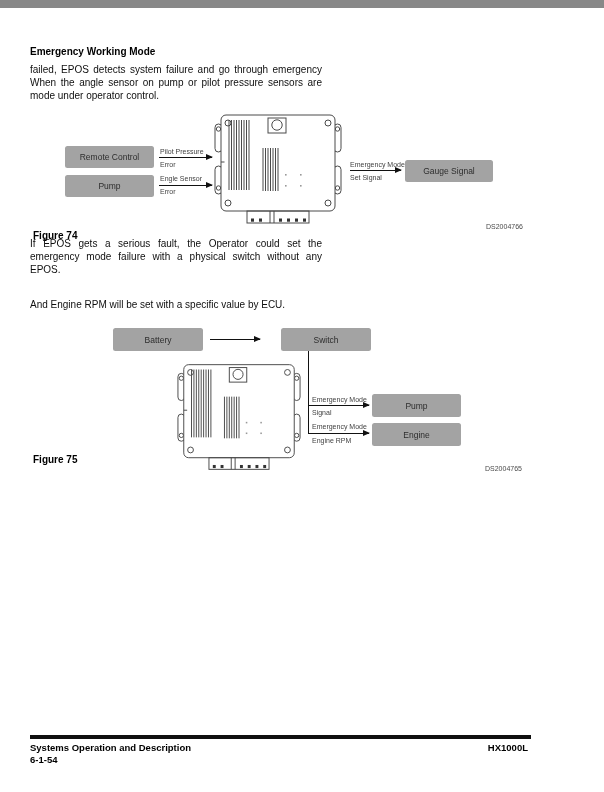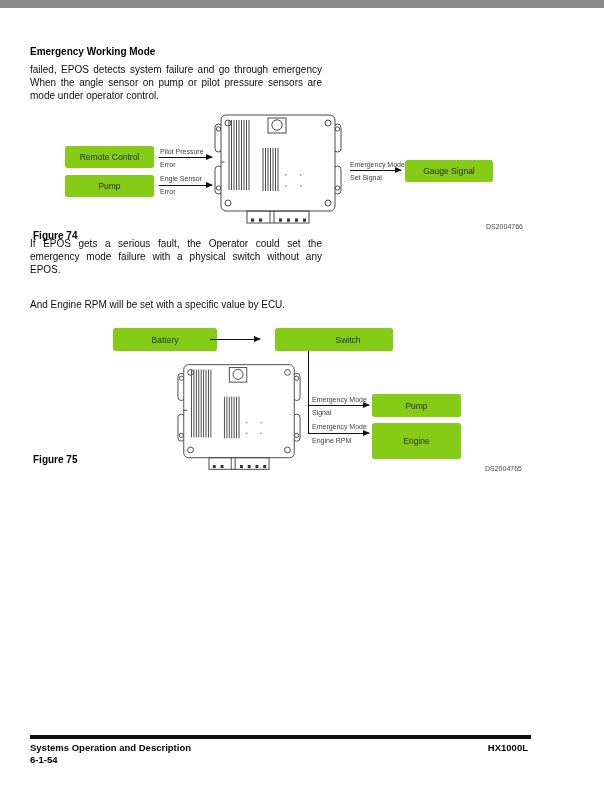--- a/index.html
+++ b/index.html
@@ -3,21 +3,21 @@
 <meta charset="utf-8">
 <style>
   html,body{margin:0;padding:0;background:#888;}
   #page{position:relative;width:604px;height:792px;background:#ffffff;margin:8px auto;
         font-family:"Liberation Sans","DejaVu Sans",sans-serif;color:#111;overflow:hidden;}
   .abs{position:absolute;}
   .h1{font-size:10px;font-weight:bold;color:#000;white-space:nowrap;}
   .para{position:absolute;left:30px;width:292px;font-size:10px;line-height:13px;color:#0f0f0f;}
   .just{text-align:justify;text-align-last:justify;}
   .last{text-align:left;}
-  .gbox{position:absolute;background:#84cc16;border-radius:2.5px;display:flex;align-items:center;
+  .gbox{position:absolute;background:#a3a3a3;border-radius:2.5px;display:flex;align-items:center;
         justify-content:center;font-size:8.5px;color:#2d2d2d;white-space:nowrap;}
   .arr{position:absolute;height:0;border-top:1.2px solid #111;}
   .arr::after{content:"";position:absolute;right:-1px;top:-4.2px;width:0;height:0;
         border-left:7px solid #111;border-top:3.6px solid transparent;border-bottom:3.6px solid transparent;}
   .vline{position:absolute;width:0;border-left:1.2px solid #111;}
   .slabel{position:absolute;font-size:7px;color:#3f3f3f;white-space:nowrap;}
   .ds{position:absolute;font-size:7px;color:#4a4a4a;white-space:nowrap;}
   .figcap{position:absolute;font-size:10px;font-weight:bold;color:#000;white-space:nowrap;text-align:center;}
   .footer-bar{position:absolute;left:30px;top:727px;width:501px;height:4px;background:#101010;}
   .ftxt{position:absolute;font-size:9.5px;font-weight:bold;color:#000;white-space:nowrap;}
@@ -131,39 +131,39 @@
   <div class="ds" style="left:486px;top:215px;">DS2004766</div>
   <div class="figcap" style="left:33px;top:222px;">Figure 74</div>
 
   <div class="para" style="top:229px;">
     <div class="just">If EPOS gets a serious fault, the Operator could set the</div>
     <div class="just">emergency mode failure with a physical switch without any</div>
     <div class="last">EPOS.</div>
   </div>
   <div class="para last" style="top:290px;width:320px;">And Engine RPM will be set with a specific value by ECU.</div>
 
-  <div class="gbox" style="left:113px;top:320px;width:104px;height:23px;">Battery</div>
+  <div class="gbox" style="left:113px;top:320px;width:90px;height:23px;">Battery</div>
   <div class="arr" style="left:210px;top:330.9px;width:50px;"></div>
-  <div class="gbox" style="left:275px;top:320px;width:90px;height:23px;padding-left:28px;">Switch</div>
+  <div class="gbox" style="left:281px;top:320px;width:90px;height:23px;">Switch</div>
 
   <div class="vline" style="left:308px;top:343px;height:83px;"></div>
 
   <svg class="ecu" style="left:176px;top:353px;" width="126" height="112" preserveAspectRatio="none">
       <use href="#ecu"></use>
     </svg>
 
   <div class="arr" style="left:308px;top:397.4px;width:61px;"></div>
   <div class="slabel" style="left:312px;top:388px;">Emergency Mode</div>
   <div class="slabel" style="left:312px;top:401px;">Signal</div>
   <div class="gbox" style="left:372px;top:386px;width:89px;height:23px;">Pump</div>
 
   <div class="arr" style="left:308px;top:424.9px;width:61px;"></div>
   <div class="slabel" style="left:312px;top:415px;">Emergency Mode</div>
   <div class="slabel" style="left:312px;top:428.5px;">Engine RPM</div>
-  <div class="gbox" style="left:372px;top:415px;width:89px;height:36px;">Engine</div>
+  <div class="gbox" style="left:372px;top:415px;width:89px;height:23px;">Engine</div>
 
   <div class="ds" style="left:485px;top:457px;">DS2004765</div>
   <div class="figcap" style="left:33px;top:446px;">Figure 75</div>
 
   <div class="footer-bar"></div>
   <div class="ftxt" style="left:30px;top:734px;">Systems Operation and Description</div>
   <div class="ftxt" style="left:30px;top:746px;">6-1-54</div>
   <div class="ftxt" style="left:408px;top:734px;width:120px;text-align:right;">HX1000L</div>
 
 </div>

